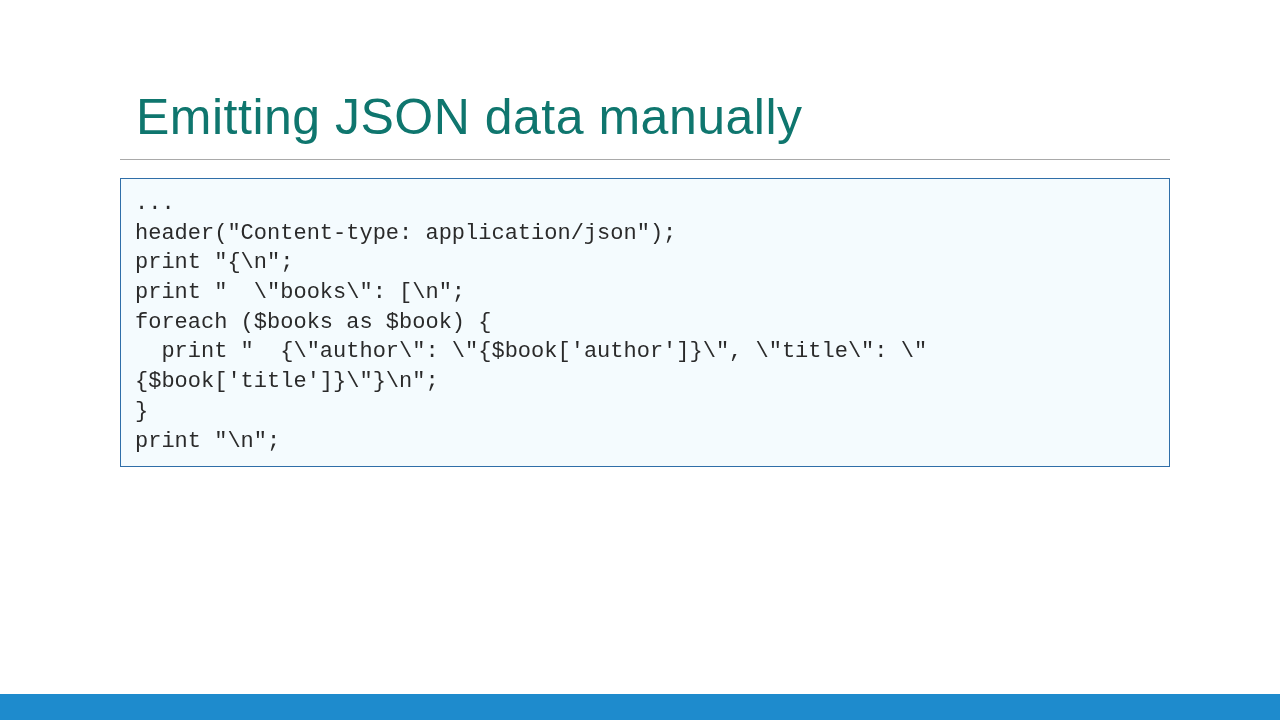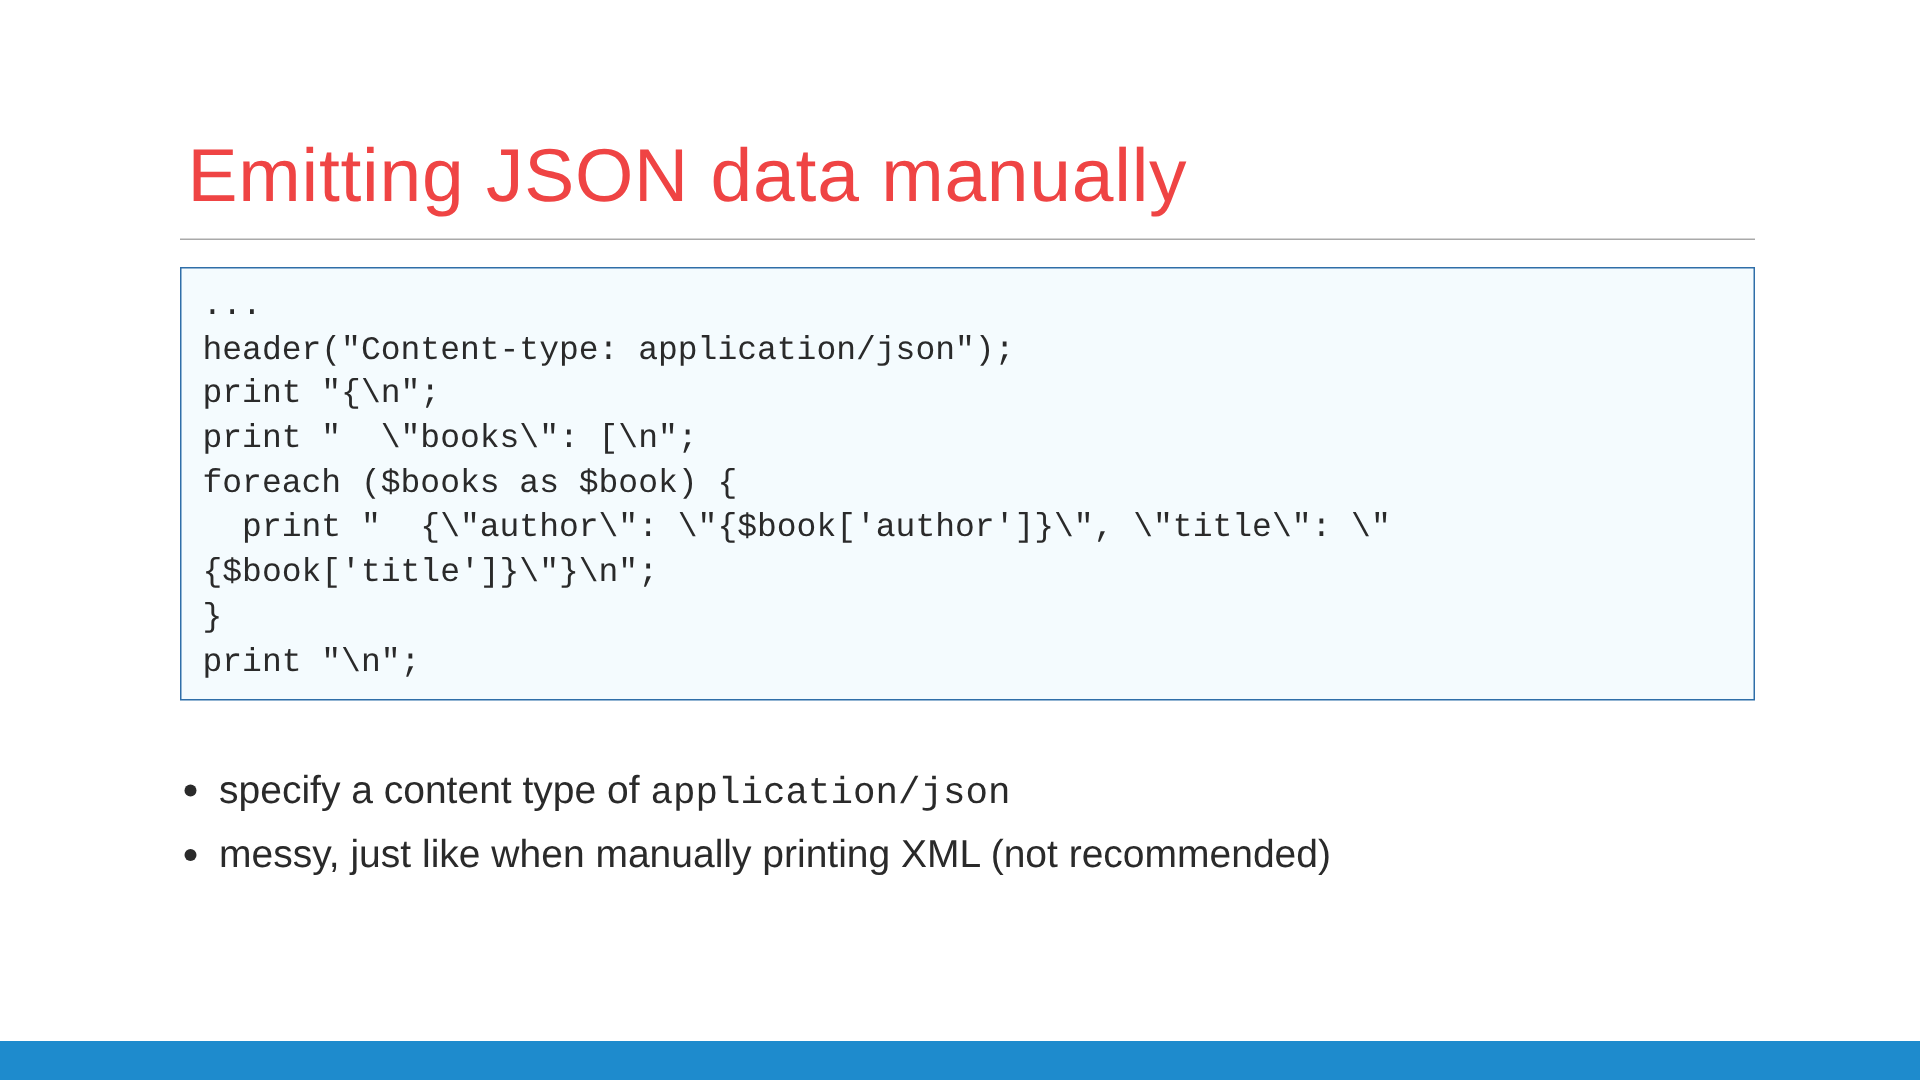--- a/index.html
+++ b/index.html
@@ -16,23 +16,23 @@
     width: 1280px;
     height: 720px;
     box-sizing: border-box;
   }
   .content {
     padding: 90px 110px 0 120px;
   }
   .title {
     font-size: 50px;
     font-weight: 300;
-    color: #ef4444;
+    color: #0f766e;
     letter-spacing: 0.5px;
-    margin: 0 0 14px 5px;
+    margin: 0 0 14px 16px;
     line-height: 1.1;
   }
   .hr {
     border: none;
     border-top: 1px solid #a9a9a9;
     margin: 0 0 18px 0;
   }
   .code-box {
     border: 1px solid #2f6ea8;
     background: #f4fbfe;
@@ -81,25 +81,17 @@
 
     <div class="code-box">...
 header("Content-type: application/json");
 print "{\n";
 print "  \"books\": [\n";
 foreach ($books as $book) {
   print "  {\"author\": \"{$book['author']}\", \"title\": \"{$book['title']}\"}\n";
 }
 print "\n";</div>
 
-    <ul class="bullets">
-      <li>
-        <span>specify a content type of </span><span class="mono">application/json</span><span></span>
-      </li>
-      <li>
-        <span>messy, just like when manually printing XML (not recommended)</span><span class="mono"></span><span></span>
-      </li>
-    </ul>
 
   </div>
 
   <div class="footer-bar"></div>
 </div>
 
 </body></html>

